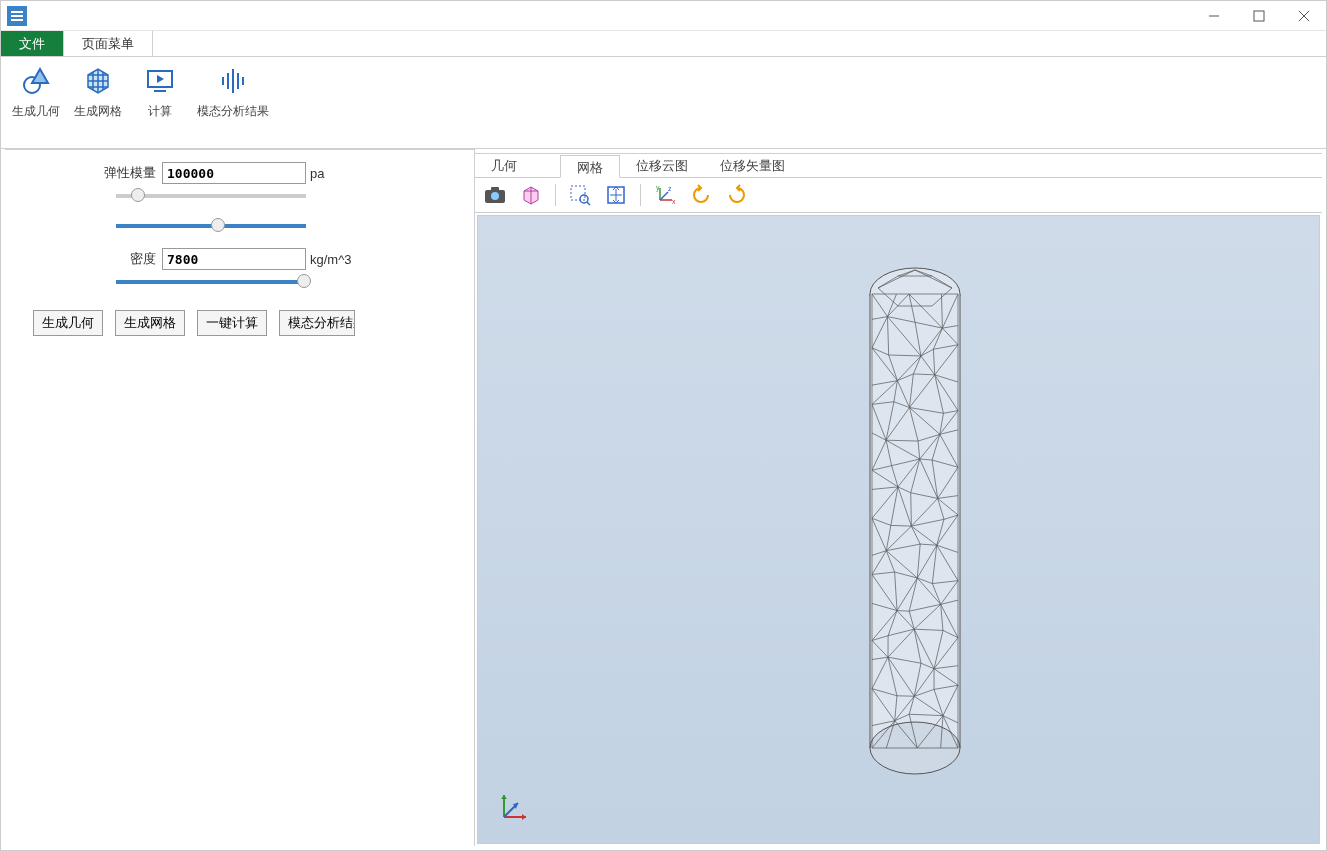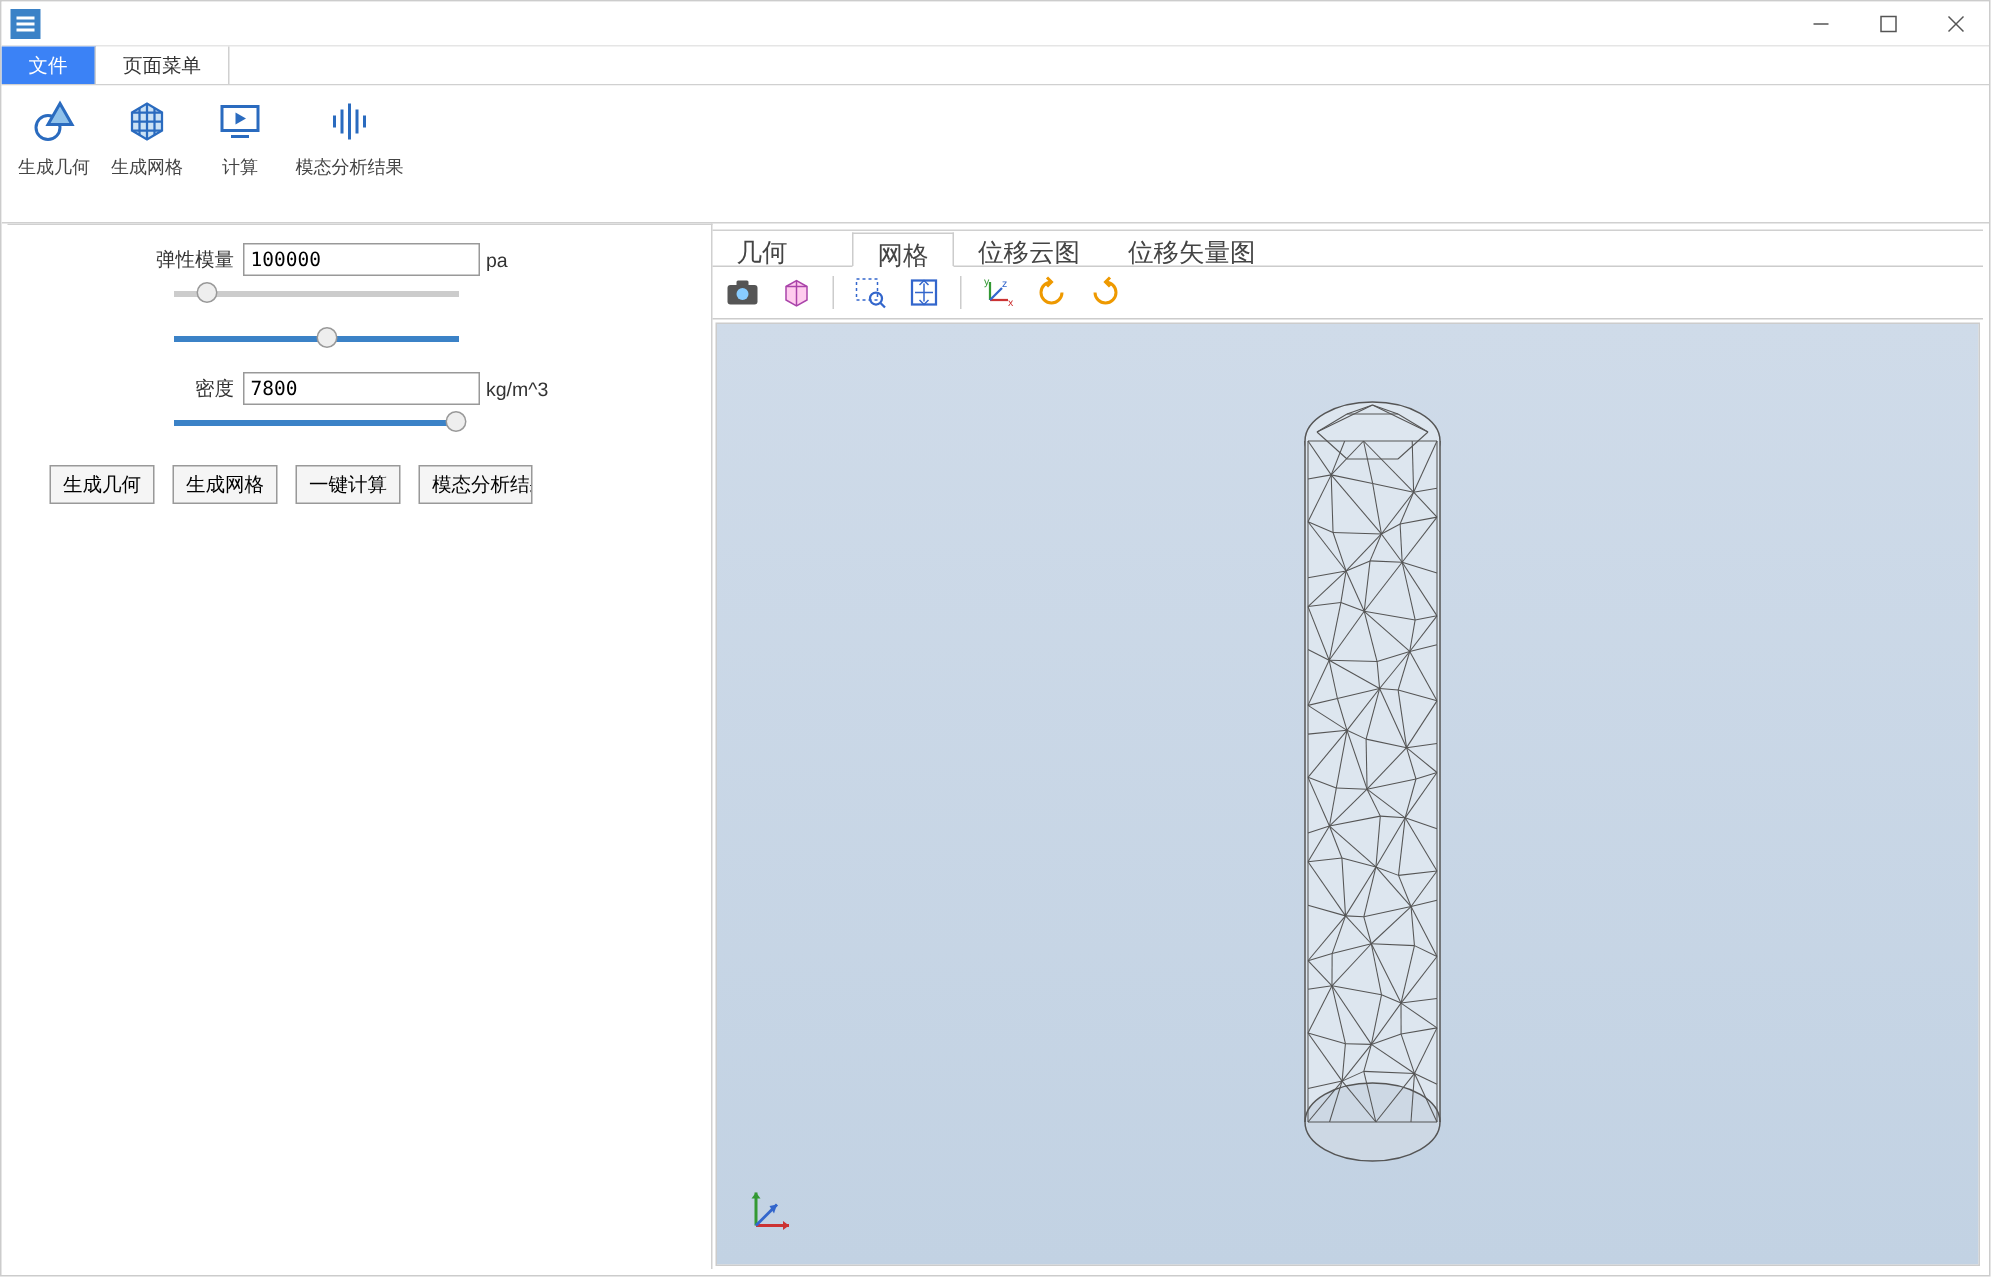--- a/index.html
+++ b/index.html
@@ -37,21 +37,21 @@
   height: 26px;
   border-bottom: 1px solid #d0d0d0;
 }
 .menu-tab {
   padding: 4px 18px;
   font-size: 13px;
   cursor: pointer;
   border-right: 1px solid #d0d0d0;
 }
 .menu-tab.active {
-  background: #3b82f6;
+  background: #15803d;
   color: #fff;
 }
 .ribbon {
   display: flex;
   padding: 8px 10px 4px;
   border-bottom: 1px solid #d0d0d0;
   gap: 12px;
   height: 92px;
   background:#fff;
 }
@@ -70,22 +70,22 @@
   border-right: 1px solid #d0d0d0;
   border-top: 1px solid #d0d0d0;
   margin: 0 0 4px 4px;
   padding: 12px 6px 6px 6px;
   background:#fff;
   display:flex; flex-direction:column;
 }
 .param-row { display:flex; align-items:center; margin-bottom:4px; padding-left:85px;}
 .param-row label { width:60px; text-align:right; margin-right:6px; font-size:13px;}
 .param-input {
-  width: 158px; height:22px; border:1px solid #999; padding:7px 4px;
-  font-family: monospace; font-size:13px;
+  width: 144px; height:22px; border:1px solid #999; padding:7px 4px;
+  font-family: monospace; font-size:13px;font-weight:bold;
 }
 .param-unit { margin-left:4px; font-size:13px;}
 .slider-row { padding-left:105px; margin-bottom:20px;}
 .slider {
   width: 190px; height: 4px; background:#3b82c7; position:relative; margin-top:6px;
 }
 .slider.gray { background:#ccc;}
 .slider-thumb {
   width:14px; height:14px; border-radius:50%; background:#eee; border:1px solid #999;
   position:absolute; top:-6px;
@@ -109,21 +109,21 @@
   width:24px; height:120px; background:linear-gradient(90deg,#888,#ddd,#888);
   border-radius:12px 12px 4px 4px;
   position:absolute; left:140px; top:18px;
 }
 .right-panel {
   flex:1; display:flex; flex-direction:column;
   margin:4px 4px 4px 0;
   border-top: 1px solid #d0d0d0;
 }
 .view-tabs { display:flex; height:24px; border-bottom:1px solid #ccc;}
-.view-tab { padding:3px 16px; font-size:17px; cursor:pointer; color:#444;}
+.view-tab { padding:3px 16px; font-size:13px; cursor:pointer; color:#444;}
 .view-tab.active { border:1px solid #ccc; border-bottom:1px solid #fff; background:#fff; position:relative; top:1px;margin-left:27px;}
 .view-toolbar {
   display:flex; gap:8px; padding:4px 6px; align-items:center;
   border-bottom:1px solid #ccc;
 }
 .tool-btn {
   width:28px; height:26px; display:flex; align-items:center; justify-content:center;
   cursor:pointer;
 }
 .tool-sep { width:1px; height:22px; background:#ccc; margin:0 2px;}

